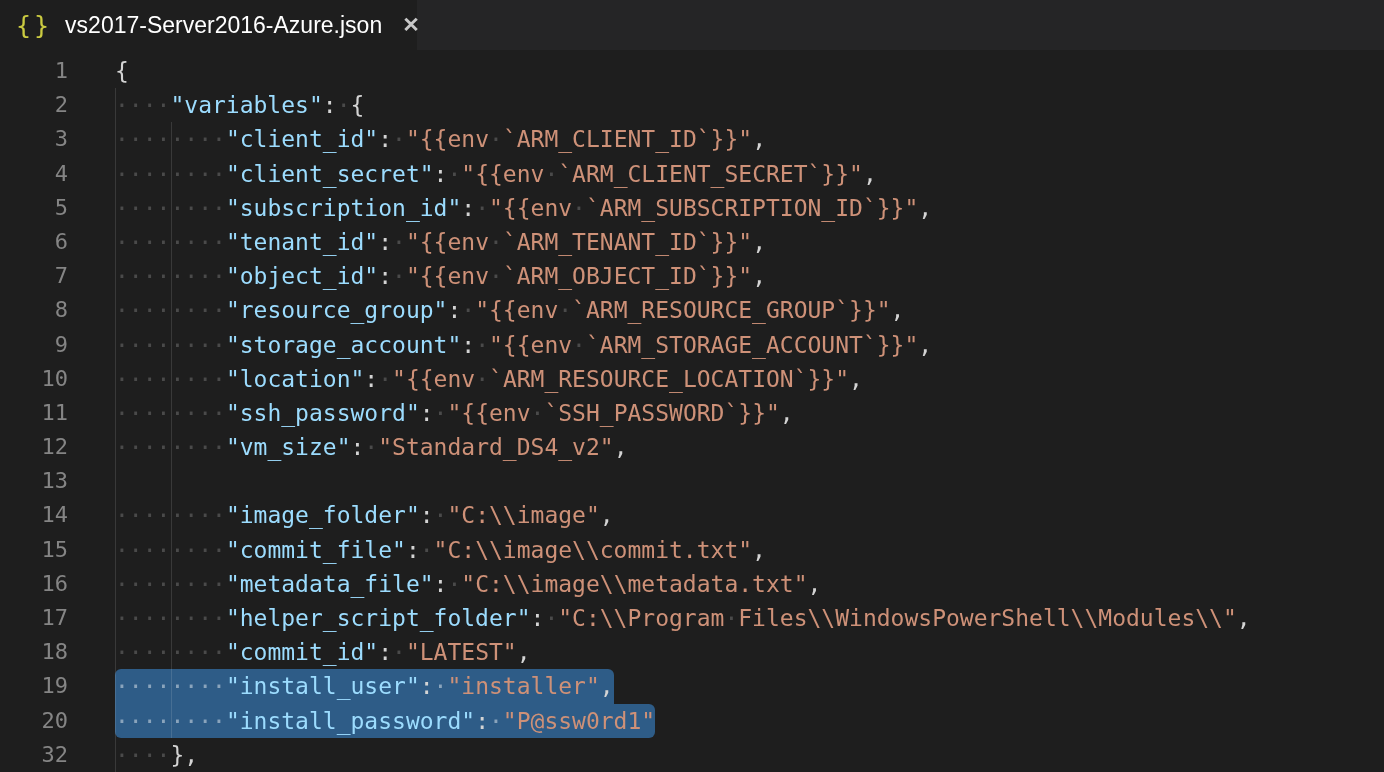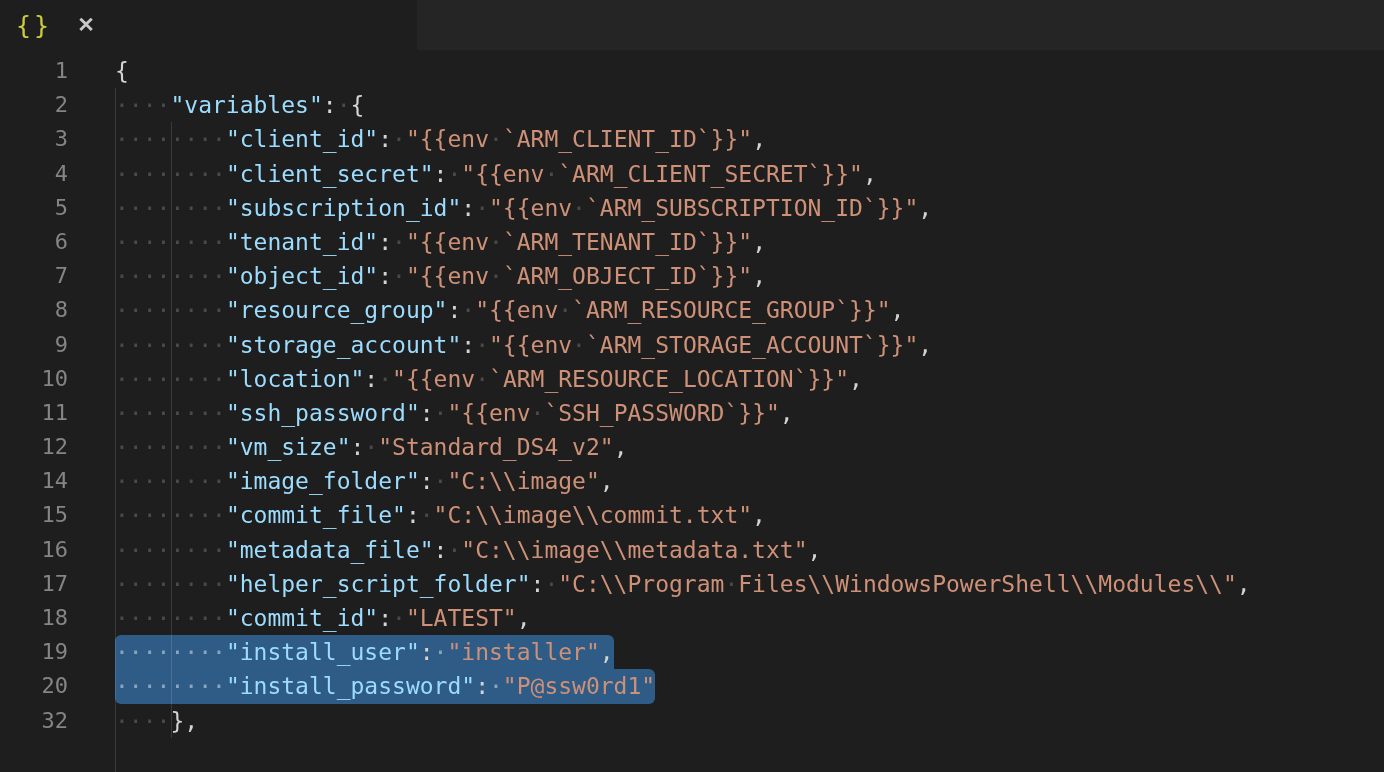--- a/index.html
+++ b/index.html
@@ -38,38 +38,40 @@
            z-index:2; pointer-events:none; }
   .guide-0 { left:115px; top:38.2px;  height:684px;   }
   .guide-1 { left:171px; top:72.4px;  height:615.6px; }
 </style>
 </head>
 <body>
 
 <div class="tabbar">
   <div class="tab">
     <span class="tab-icon">{}</span>
+    <span class="tab-title">vs2017-Server2016-Azure.json</span>
     <span class="tab-close">✕</span>
   </div>
 </div>
 
 <div class="editor">
   <div id="lines">
       <div class="line"><div class="ln">1</div><div class="code"><span class="tok-p">{</span></div></div>
       <div class="line"><div class="ln">2</div><div class="code"><span class="tok-p"><span class="ws">·</span><span class="ws">·</span><span class="ws">·</span><span class="ws">·</span></span><span class="tok-k">"variables"</span><span class="tok-p">:<span class="ws">·</span>{</span></div></div>
       <div class="line"><div class="ln">3</div><div class="code"><span class="tok-p"><span class="ws">·</span><span class="ws">·</span><span class="ws">·</span><span class="ws">·</span><span class="ws">·</span><span class="ws">·</span><span class="ws">·</span><span class="ws">·</span></span><span class="tok-k">"client_id"</span><span class="tok-p">:<span class="ws">·</span></span><span class="tok-s">"{{env<span class="ws">·</span>`ARM_CLIENT_ID`}}"</span><span class="tok-p">,</span></div></div>
       <div class="line"><div class="ln">4</div><div class="code"><span class="tok-p"><span class="ws">·</span><span class="ws">·</span><span class="ws">·</span><span class="ws">·</span><span class="ws">·</span><span class="ws">·</span><span class="ws">·</span><span class="ws">·</span></span><span class="tok-k">"client_secret"</span><span class="tok-p">:<span class="ws">·</span></span><span class="tok-s">"{{env<span class="ws">·</span>`ARM_CLIENT_SECRET`}}"</span><span class="tok-p">,</span></div></div>
       <div class="line"><div class="ln">5</div><div class="code"><span class="tok-p"><span class="ws">·</span><span class="ws">·</span><span class="ws">·</span><span class="ws">·</span><span class="ws">·</span><span class="ws">·</span><span class="ws">·</span><span class="ws">·</span></span><span class="tok-k">"subscription_id"</span><span class="tok-p">:<span class="ws">·</span></span><span class="tok-s">"{{env<span class="ws">·</span>`ARM_SUBSCRIPTION_ID`}}"</span><span class="tok-p">,</span></div></div>
       <div class="line"><div class="ln">6</div><div class="code"><span class="tok-p"><span class="ws">·</span><span class="ws">·</span><span class="ws">·</span><span class="ws">·</span><span class="ws">·</span><span class="ws">·</span><span class="ws">·</span><span class="ws">·</span></span><span class="tok-k">"tenant_id"</span><span class="tok-p">:<span class="ws">·</span></span><span class="tok-s">"{{env<span class="ws">·</span>`ARM_TENANT_ID`}}"</span><span class="tok-p">,</span></div></div>
       <div class="line"><div class="ln">7</div><div class="code"><span class="tok-p"><span class="ws">·</span><span class="ws">·</span><span class="ws">·</span><span class="ws">·</span><span class="ws">·</span><span class="ws">·</span><span class="ws">·</span><span class="ws">·</span></span><span class="tok-k">"object_id"</span><span class="tok-p">:<span class="ws">·</span></span><span class="tok-s">"{{env<span class="ws">·</span>`ARM_OBJECT_ID`}}"</span><span class="tok-p">,</span></div></div>
       <div class="line"><div class="ln">8</div><div class="code"><span class="tok-p"><span class="ws">·</span><span class="ws">·</span><span class="ws">·</span><span class="ws">·</span><span class="ws">·</span><span class="ws">·</span><span class="ws">·</span><span class="ws">·</span></span><span class="tok-k">"resource_group"</span><span class="tok-p">:<span class="ws">·</span></span><span class="tok-s">"{{env<span class="ws">·</span>`ARM_RESOURCE_GROUP`}}"</span><span class="tok-p">,</span></div></div>
       <div class="line"><div class="ln">9</div><div class="code"><span class="tok-p"><span class="ws">·</span><span class="ws">·</span><span class="ws">·</span><span class="ws">·</span><span class="ws">·</span><span class="ws">·</span><span class="ws">·</span><span class="ws">·</span></span><span class="tok-k">"storage_account"</span><span class="tok-p">:<span class="ws">·</span></span><span class="tok-s">"{{env<span class="ws">·</span>`ARM_STORAGE_ACCOUNT`}}"</span><span class="tok-p">,</span></div></div>
       <div class="line"><div class="ln">10</div><div class="code"><span class="tok-p"><span class="ws">·</span><span class="ws">·</span><span class="ws">·</span><span class="ws">·</span><span class="ws">·</span><span class="ws">·</span><span class="ws">·</span><span class="ws">·</span></span><span class="tok-k">"location"</span><span class="tok-p">:<span class="ws">·</span></span><span class="tok-s">"{{env<span class="ws">·</span>`ARM_RESOURCE_LOCATION`}}"</span><span class="tok-p">,</span></div></div>
       <div class="line"><div class="ln">11</div><div class="code"><span class="tok-p"><span class="ws">·</span><span class="ws">·</span><span class="ws">·</span><span class="ws">·</span><span class="ws">·</span><span class="ws">·</span><span class="ws">·</span><span class="ws">·</span></span><span class="tok-k">"ssh_password"</span><span class="tok-p">:<span class="ws">·</span></span><span class="tok-s">"{{env<span class="ws">·</span>`SSH_PASSWORD`}}"</span><span class="tok-p">,</span></div></div>
       <div class="line"><div class="ln">12</div><div class="code"><span class="tok-p"><span class="ws">·</span><span class="ws">·</span><span class="ws">·</span><span class="ws">·</span><span class="ws">·</span><span class="ws">·</span><span class="ws">·</span><span class="ws">·</span></span><span class="tok-k">"vm_size"</span><span class="tok-p">:<span class="ws">·</span></span><span class="tok-s">"Standard_DS4_v2"</span><span class="tok-p">,</span></div></div>
+      <div class="line"><div class="ln">13</div><div class="code"></div></div>
       <div class="line"><div class="ln">14</div><div class="code"><span class="tok-p"><span class="ws">·</span><span class="ws">·</span><span class="ws">·</span><span class="ws">·</span><span class="ws">·</span><span class="ws">·</span><span class="ws">·</span><span class="ws">·</span></span><span class="tok-k">"image_folder"</span><span class="tok-p">:<span class="ws">·</span></span><span class="tok-s">"C:\\image"</span><span class="tok-p">,</span></div></div>
       <div class="line"><div class="ln">15</div><div class="code"><span class="tok-p"><span class="ws">·</span><span class="ws">·</span><span class="ws">·</span><span class="ws">·</span><span class="ws">·</span><span class="ws">·</span><span class="ws">·</span><span class="ws">·</span></span><span class="tok-k">"commit_file"</span><span class="tok-p">:<span class="ws">·</span></span><span class="tok-s">"C:\\image\\commit.txt"</span><span class="tok-p">,</span></div></div>
       <div class="line"><div class="ln">16</div><div class="code"><span class="tok-p"><span class="ws">·</span><span class="ws">·</span><span class="ws">·</span><span class="ws">·</span><span class="ws">·</span><span class="ws">·</span><span class="ws">·</span><span class="ws">·</span></span><span class="tok-k">"metadata_file"</span><span class="tok-p">:<span class="ws">·</span></span><span class="tok-s">"C:\\image\\metadata.txt"</span><span class="tok-p">,</span></div></div>
       <div class="line"><div class="ln">17</div><div class="code"><span class="tok-p"><span class="ws">·</span><span class="ws">·</span><span class="ws">·</span><span class="ws">·</span><span class="ws">·</span><span class="ws">·</span><span class="ws">·</span><span class="ws">·</span></span><span class="tok-k">"helper_script_folder"</span><span class="tok-p">:<span class="ws">·</span></span><span class="tok-s">"C:\\Program<span class="ws">·</span>Files\\WindowsPowerShell\\Modules\\"</span><span class="tok-p">,</span></div></div>
       <div class="line"><div class="ln">18</div><div class="code"><span class="tok-p"><span class="ws">·</span><span class="ws">·</span><span class="ws">·</span><span class="ws">·</span><span class="ws">·</span><span class="ws">·</span><span class="ws">·</span><span class="ws">·</span></span><span class="tok-k">"commit_id"</span><span class="tok-p">:<span class="ws">·</span></span><span class="tok-s">"LATEST"</span><span class="tok-p">,</span></div></div>
       <div class="line"><div class="ln">19</div><div class="code"><span class="sel sel-start"><span class="tok-p"><span class="ws">·</span><span class="ws">·</span><span class="ws">·</span><span class="ws">·</span><span class="ws">·</span><span class="ws">·</span><span class="ws">·</span><span class="ws">·</span></span><span class="tok-k">"install_user"</span><span class="tok-p">:<span class="ws">·</span></span><span class="tok-s">"installer"</span><span class="tok-p">,</span></span></div></div>
       <div class="line"><div class="ln">20</div><div class="code"><span class="sel sel-end"><span class="tok-p"><span class="ws">·</span><span class="ws">·</span><span class="ws">·</span><span class="ws">·</span><span class="ws">·</span><span class="ws">·</span><span class="ws">·</span><span class="ws">·</span></span><span class="tok-k">"install_password"</span><span class="tok-p">:<span class="ws">·</span></span><span class="tok-s">"P@ssw0rd1"</span></span></div></div>
       <div class="line"><div class="ln">32</div><div class="code"><span class="tok-p"><span class="ws">·</span><span class="ws">·</span><span class="ws">·</span><span class="ws">·</span>},</span></div></div>
     </div>
   <div class="guide guide-0"></div>

